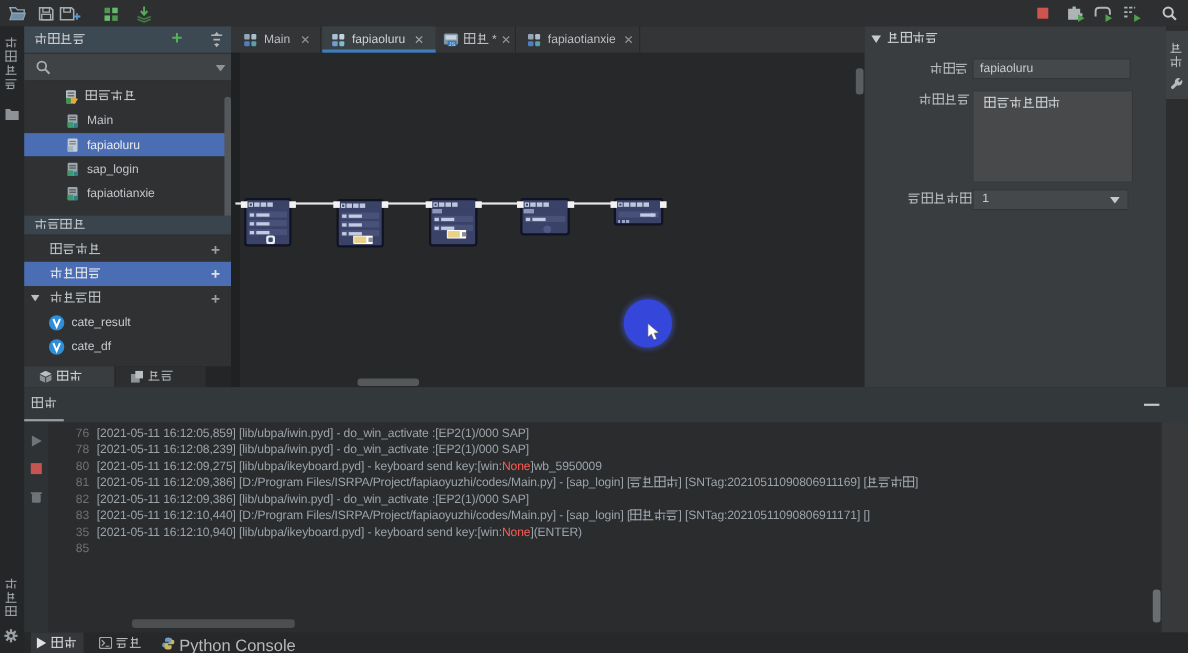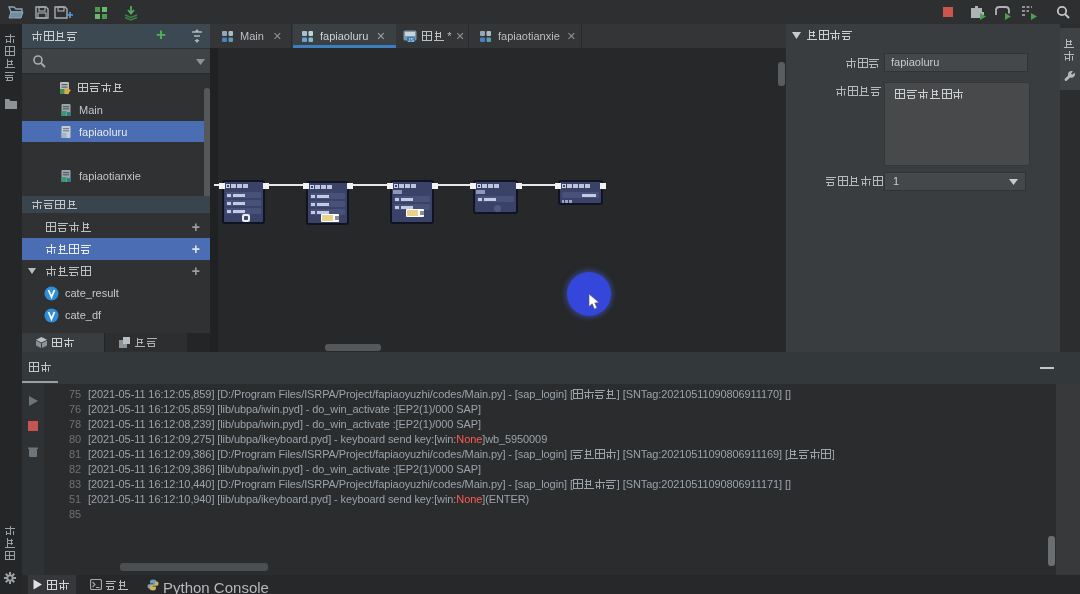--- a/index.html
+++ b/index.html
@@ -132,20 +132,30 @@
     </div>
  <div class="row sel" style="left:0;top:97px;width:188px;height:21px">
       <svg width="12" height="14" style="margin-left:38px" viewBox="0 0 12 14">
         <rect x="1.5" y="1" width="9" height="12" rx="1" fill="#c3ccd2"></rect>
         <rect x="3" y="3" width="6" height="1.2" fill="#7a8088"></rect>
         <rect x="3" y="5.2" width="6" height="1.2" fill="#7a8088"></rect>
         <rect x="1.5" y="8" width="5" height="5" fill="#9fb6c4"></rect>
       </svg>
       <span style="margin-left:7px">fapiaoluru</span>
     </div>
+ <div class="row" style="left:0;top:119px;width:182px;height:21px">
+      <svg width="12" height="14" style="margin-left:38px" viewBox="0 0 12 14">
+        <rect x="1.5" y="1" width="9" height="12" rx="1" fill="#9ba5ad"></rect>
+        <rect x="3" y="3" width="6" height="1.2" fill="#5a5e61"></rect>
+        <rect x="3" y="5.2" width="6" height="1.2" fill="#5a5e61"></rect>
+        <rect x="1.5" y="8" width="5" height="5" fill="#3d9970"></rect>
+        <rect x="7" y="9" width="3.5" height="4" fill="#2e7f8a"></rect>
+      </svg>
+      <span style="margin-left:7px;color:#c2c6c9">sap_login</span>
+    </div>
  <div class="row" style="left:0;top:141px;width:182px;height:21px">
       <svg width="12" height="14" style="margin-left:38px" viewBox="0 0 12 14">
         <rect x="1.5" y="1" width="9" height="12" rx="1" fill="#9ba5ad"></rect>
         <rect x="3" y="3" width="6" height="1.2" fill="#5a5e61"></rect>
         <rect x="3" y="5.2" width="6" height="1.2" fill="#5a5e61"></rect>
         <rect x="1.5" y="8" width="5" height="5" fill="#3d9970"></rect>
         <rect x="7" y="9" width="3.5" height="4" fill="#2e7f8a"></rect>
       </svg>
       <span style="margin-left:7px;color:#c2c6c9">fapiaotianxie</span>
     </div>
@@ -376,28 +386,27 @@
   <svg class="abs" style="left:4px;top:42px" width="12" height="12" viewBox="0 0 12 12">
         <path d="M7.5 1 a3.5 3.5 0 0 0 -3.4 4.4 L1 8.5 a1.4 1.4 0 0 0 2 2 L6.1 7.4 a3.5 3.5 0 0 0 4.4-4.9 L8.3 4.7 7 3.5 9 1.3 A3.5 3.5 0 0 0 7.5 1z" fill="#b6babd"></path>
       </svg>
  </div>
 </div>
 <div class="abs" id="console">
  <div class="abs" style="left:1034px;top:26px;width:24px;height:197px;background:#37393b"></div>
  <div class="abs" style="left:1026px;top:184px;width:7px;height:30px;background:#6b6e70;border-radius:3px"></div>
  <div class="abs" style="left:98px;top:211px;width:148px;height:8px;background:#4c4f51;border-radius:3px"></div>
  <div id="log" class="abs" style="left:0;top:35px;width:1030px;font-size:11px;line-height:15px;color:#9ba3ab;white-space:nowrap;letter-spacing:-0.1px">
-  <div><span class="ln">75</span>[2021-05-11 16:12:05,859] [D:/Program Files/ISRPA/Project/fapiaoyuzhi/codes/Main.py] - [sap_login] [<i class="z za"></i><i class="z zc"></i><i class="z zb"></i><i class="z zd"></i>] [SNTag:20210511090806911170] []</div>
   <div><span class="ln">76</span>[2021-05-11 16:12:05,859] [lib/ubpa/iwin.pyd] - do_win_activate :[EP2(1)/000 SAP]</div>
   <div><span class="ln">78</span>[2021-05-11 16:12:08,239] [lib/ubpa/iwin.pyd] - do_win_activate :[EP2(1)/000 SAP]</div>
   <div><span class="ln">80</span>[2021-05-11 16:12:09,275] [lib/ubpa/ikeyboard.pyd] - keyboard send key:[win:<span style="color:#ff5a52">None</span>]wb_5950009</div>
   <div><span class="ln">81</span>[2021-05-11 16:12:09,386] [D:/Program Files/ISRPA/Project/fapiaoyuzhi/codes/Main.py] - [sap_login] [<i class="z zb"></i><i class="z zd"></i><i class="z za"></i><i class="z zc"></i>] [SNTag:20210511090806911169] [<i class="z zd"></i><i class="z zb"></i><i class="z zc"></i><i class="z za"></i>]</div>
   <div><span class="ln">82</span>[2021-05-11 16:12:09,386] [lib/ubpa/iwin.pyd] - do_win_activate :[EP2(1)/000 SAP]</div>
   <div><span class="ln">83</span>[2021-05-11 16:12:10,440] [D:/Program Files/ISRPA/Project/fapiaoyuzhi/codes/Main.py] - [sap_login] [<i class="z za"></i><i class="z zd"></i><i class="z zc"></i><i class="z zb"></i>] [SNTag:20210511090806911171] []</div>
-  <div><span class="ln">51</span>[2021-05-11 16:12:10,940] [lib/ubpa/ikeyboard.pyd] - keyboard send key:[win:<span style="color:#ff5a52">None</span>](ENTER)</div>
+  <div><span class="ln">35</span>[2021-05-11 16:12:10,940] [lib/ubpa/ikeyboard.pyd] - keyboard send key:[win:<span style="color:#ff5a52">None</span>](ENTER)</div>
   <div><span class="ln">85</span></div>
  </div>
 </div>
 <div class="abs" id="conhead">
  <span class="abs" style="left:7px;top:9px;font-size:11px;color:#c3c7ca"><i class="z za"></i><i class="z zc"></i></span>
  <div class="abs" style="left:0;top:29px;width:36px;height:2px;background:#9a9fa3"></div>
  <div class="abs" style="left:1018px;top:15px;width:14px;height:2px;background:#c3c7ca"></div>
 </div>
 <div class="abs" id="constrip">
  <svg class="abs" style="left:5px;top:11px" width="12" height="12" viewBox="0 0 12 12">

